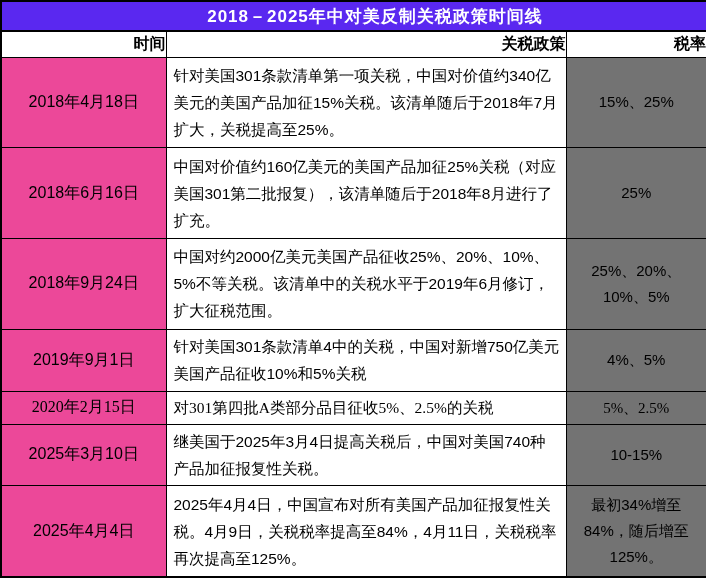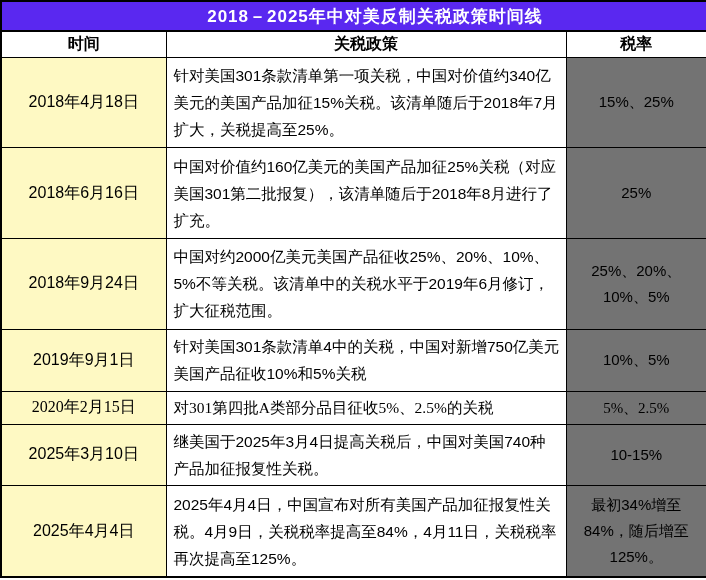--- a/index.html
+++ b/index.html
@@ -30,27 +30,27 @@
     font-weight: bold;
     text-align: center;
     letter-spacing: 1px;
     border: 2px solid #000000;
     padding-left: 42px;
   }
   tr.header-row th {
     height: 26px;
     font-size: 16px;
     font-weight: bold;
-    text-align: center;
+    text-align: right;
     background: #ffffff;
   }
   td.date-cell {
     text-align: center;
     font-size: 16px;
-    background: #fef9c3;
+    background: #ec4899;
   }
   td.policy-cell {
     text-align: left;
     font-size: 15.5px;
     line-height: 27px;
     padding: 1px 6px 1px 7px;
     background: #ffffff;
   }
   td.rate-cell {
     text-align: center;
@@ -99,21 +99,21 @@
       <td class="rate-cell">25%</td>
     </tr>
     <tr>
       <td class="date-cell">2018年9月24日</td>
       <td class="policy-cell">中国对约2000亿美元美国产品征收25%、20%、10%、5%不等关税。该清单中的关税水平于2019年6月修订，扩大征税范围。</td>
       <td class="rate-cell">25%、20%、10%、5%</td>
     </tr>
     <tr>
       <td class="date-cell">2019年9月1日</td>
       <td class="policy-cell">针对美国301条款清单4中的关税，中国对新增750亿美元美国产品征收10%和5%关税</td>
-      <td class="rate-cell">10%、5%</td>
+      <td class="rate-cell">4%、5%</td>
     </tr>
     <tr>
       <td class="date-cell">2020年2月15日</td>
       <td class="policy-cell">对301第四批A类部分品目征收5%、2.5%的关税</td>
       <td class="rate-cell">5%、2.5%</td>
     </tr>
     <tr>
       <td class="date-cell">2025年3月10日</td>
       <td class="policy-cell">继美国于2025年3月4日提高关税后，中国对美国740种产品加征报复性关税。</td>
       <td class="rate-cell">10-15%</td>

